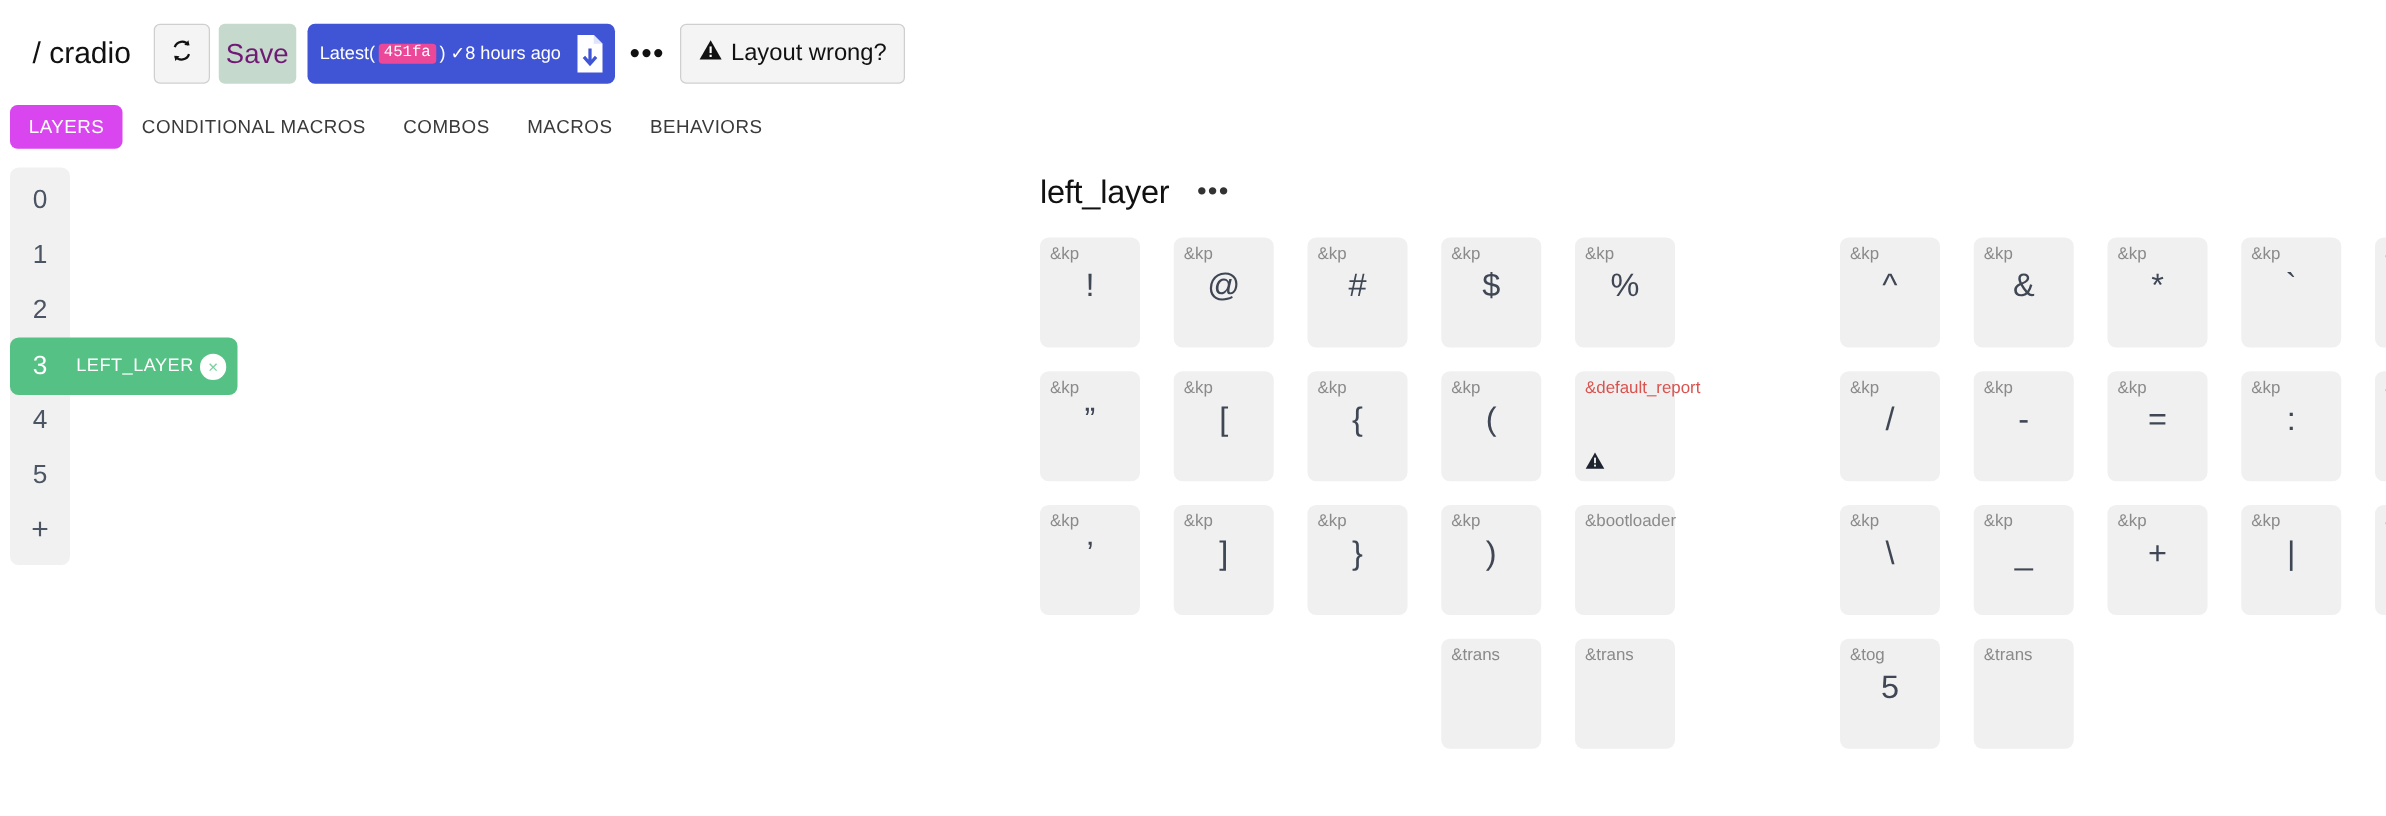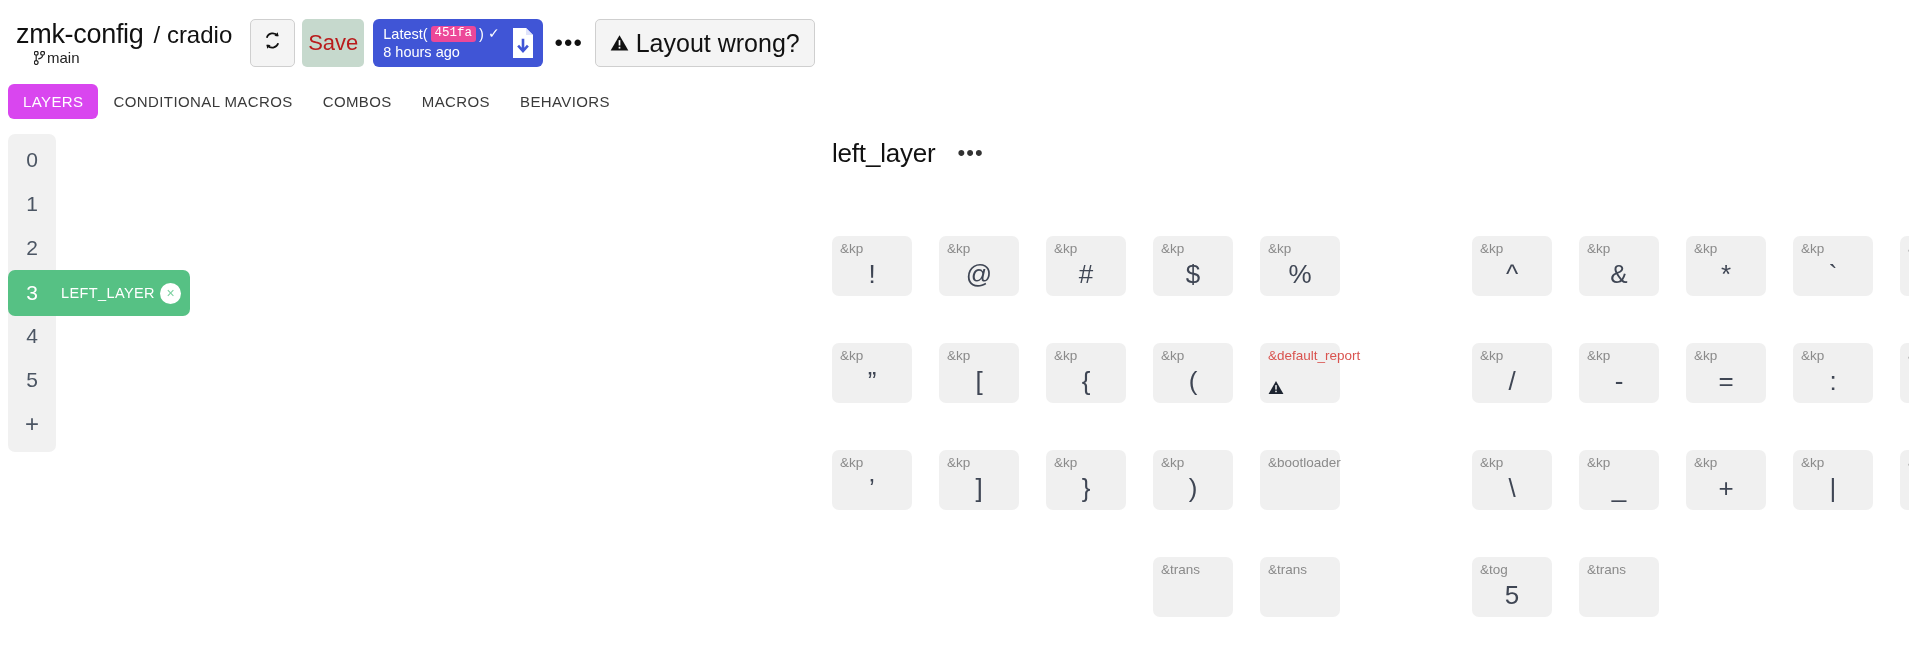--- a/index.html
+++ b/index.html
@@ -57,37 +57,37 @@
     justify-content: center;
     cursor: pointer;
     font-size: 18px;
     color: #111;
   }
   .btn-refresh { width: 45px; margin-right: 7px; }
   .btn-save {
     width: 62px;
     background: #c6d9cd;
     border: none;
-    color: #b91c1c;
+    color: #701a75;
     font-size: 22px;
     margin-right: 9px;
     cursor: default;
   }
   .commit-chip {
     background: #4055d6;
     border-radius: 6px;
     height: 48px;
     display: flex;
     align-items: center;
     padding: 0 6px 0 10px;
     color: #ffffff;
     margin-right: 6px;
     cursor: pointer;
   }
-  .commit-text { display: flex; flex-direction: column; line-height: 1.25; }
+  .commit-text { display: flex; flex-direction: row; line-height: 1.25; }
   .commit-line1 {
     font-size: 14.5px;
     display: flex;
     align-items: center;
     white-space: nowrap;
   }
   .commit-hash {
     background: #ec4899;
     border-radius: 3px;
     padding: 0px 4px;
@@ -105,21 +105,21 @@
   .kebab {
     width: 40px; height: 40px;
     display: flex; align-items: center; justify-content: center;
     font-size: 24px; color: #111;
     letter-spacing: 1px;
     cursor: pointer;
     margin-right: 6px;
   }
   .btn-layout {
     padding: 0 14px;
-    font-size: 25px;
+    font-size: 19px;
     gap: 7px;
   }
 
   
   .tabs {
     display: flex;
     align-items: center;
     padding-left: 8px;
     height: 38px;
     margin-top: -4px;
@@ -232,25 +232,24 @@
   .keyboard {
     position: relative;
     margin-left: 592px;
     margin-top: 12px;
     width: 1000px;
     height: 380px;
   }
   .key {
     position: absolute;
     width: 80px;
-    height: 60px;
+    height: 88px;
     background: #f0f0f0;
     border-radius: 7px;
     cursor: pointer;
-    margin-top: 46px;
   }
   .key-binding {
     position: absolute;
     top: 5px; left: 8px;
     font-size: 13.5px;
     color: #8a8a8a;
     white-space: nowrap;
   }
   .key-binding.error { color: #d9534f; }
   .key-glyph {
@@ -269,34 +268,20 @@
     color: #1d2430;
     line-height: 1;
   }
 </style>
 </head>
 <body>
 
 <div class="header">
 
   <div class="repo-block">
-    <div class="repo-name-wrap">
-      <span class="repo-name">zmk-config</span>
-      <span class="repo-branch">
-        <span class="branch-icon">
-          <svg width="11" height="14" viewBox="0 0 11 14">
-            <circle cx="2.2" cy="2.2" r="1.9" fill="none" stroke="#222" stroke-width="1.2"></circle>
-            <circle cx="2.2" cy="11.6" r="1.9" fill="none" stroke="#222" stroke-width="1.2"></circle>
-            <circle cx="8.6" cy="2.2" r="1.9" fill="none" stroke="#222" stroke-width="1.2"></circle>
-            <path d="M2.2 4.2 L2.2 9.6 M8.6 4.2 Q8.6 7.2 4.2 7.8" fill="none" stroke="#222" stroke-width="1.2"></path>
-          </svg>
-        </span>
-        <span>main</span>
-      </span>
-    </div>
     <span class="repo-sep">
       <span>/</span>
       <span>cradio</span>
     </span>
   </div>
 
   <div class="btn btn-refresh">
     <span>
       <svg width="19" height="19" viewBox="0 0 20 20">
         <path d="M4 7 A6.5 6.5 0 0 1 15.5 5.2 M16 13 A6.5 6.5 0 0 1 4.5 14.8" fill="none" stroke="#111" stroke-width="1.9"></path>

